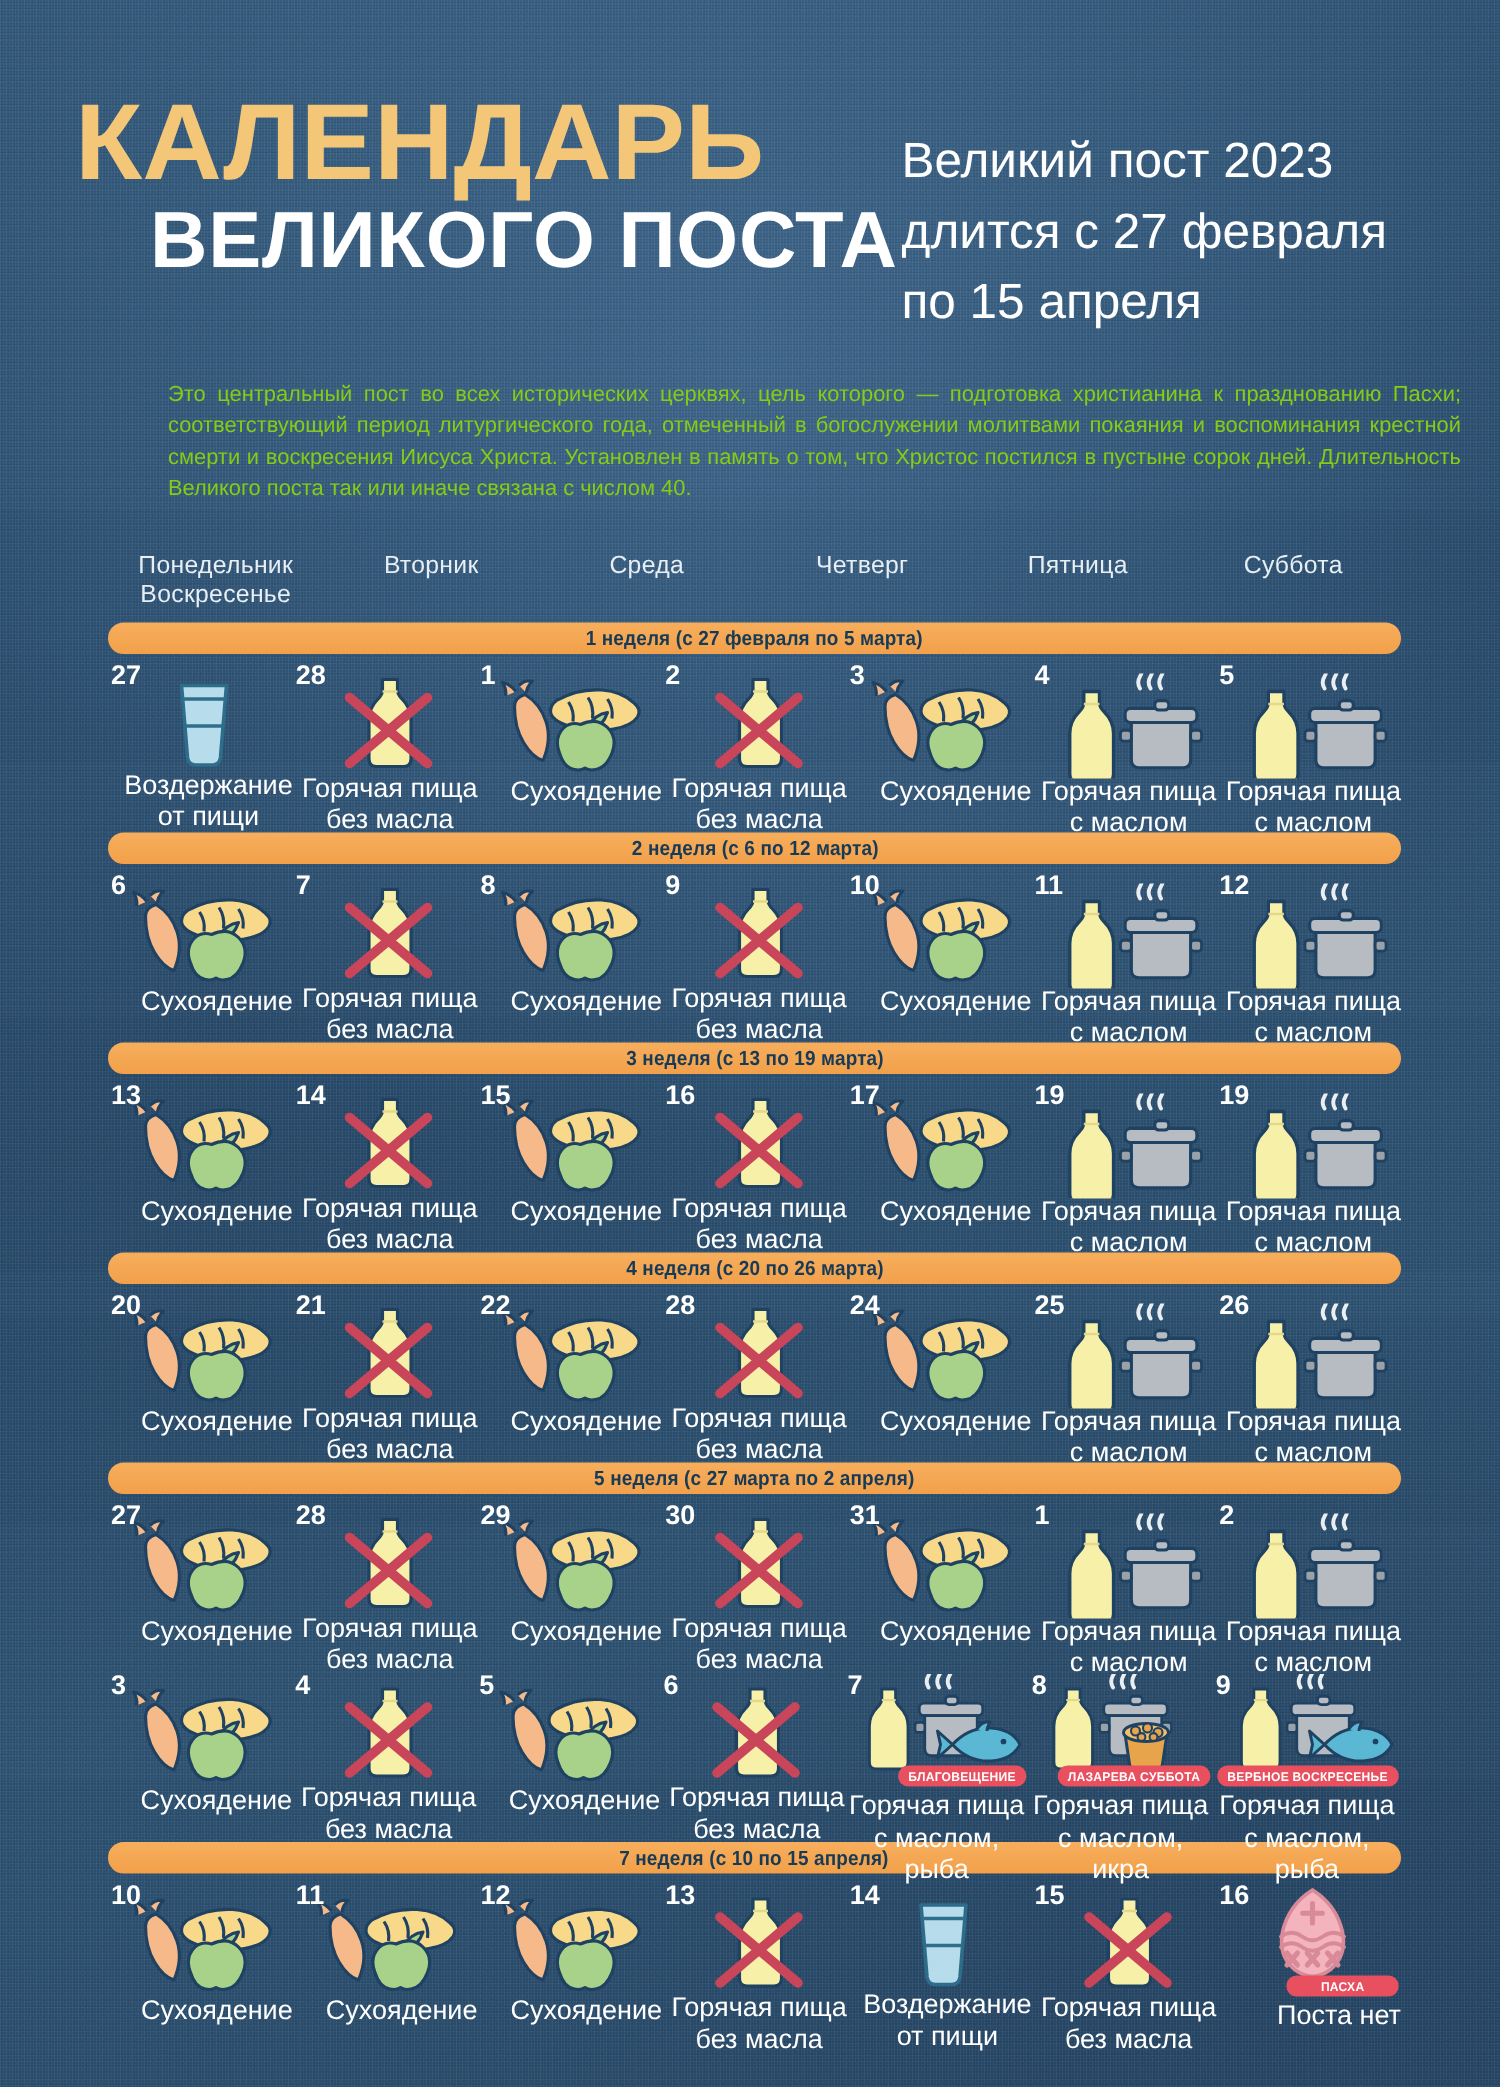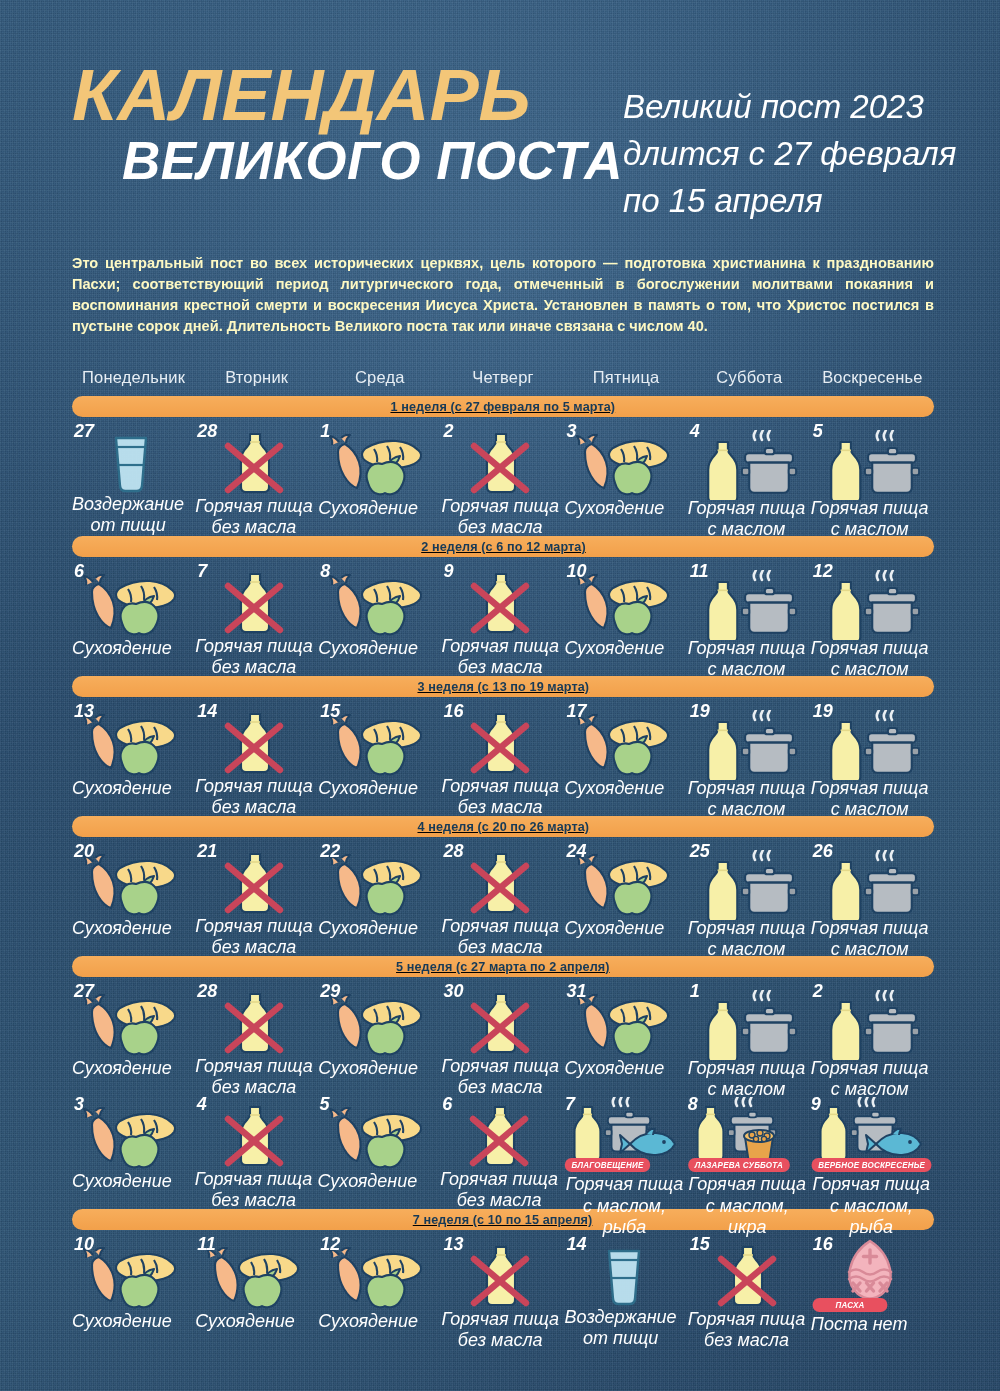--- a/index.html
+++ b/index.html
@@ -34,21 +34,21 @@
     inset: 0;
     background-image:
       repeating-conic-gradient(from 0deg at 50% 50%, rgba(255,255,255,0.018) 0deg 18deg, rgba(0,0,0,0.022) 18deg 36deg);
     background-size: 7px 7px;
     opacity: 0.85;
   }
 
   .page { position: relative; z-index: 2; width: 1000px; height: 1391px; }
 
   
-  .header { padding: 62px 60px 0 72px; display: flex; align-items: flex-start; font-style: italic; }
+  .header { padding: 62px 60px 0 50px; display: flex; align-items: flex-start; }
 
   .title-block { flex: 0 0 auto; width: 545px; }
 
   .title-main {
     font-size: 72px;
     font-weight: bold;
     color: #f3c678;
     letter-spacing: 0px;
     line-height: 0.92;
     white-space: nowrap;
@@ -68,67 +68,64 @@
 
   .header-right { flex: 1; padding-top: 22px; padding-left: 6px; }
   .header-right div {
     font-size: 33px;
     color: #ffffff;
     line-height: 1.42;
     white-space: nowrap;
   }
 
   .intro {
-    margin: 28px 72px 0 72px;
+    margin: 28px 72px 0 112px;
     font-size: 14.6px;
     line-height: 1.46;
-    color: #fef9c3;
+    color: #84cc16;
     text-align: justify;
     width: 862px;
-    font-weight: bold;
   }
 
   
   .calendar { margin: 30px 72px 0 72px; width: 862px; }
 
-  .weekday-row { display: grid; grid-template-columns: repeat(7, 1fr); margin-bottom: 9px; }
+  .weekday-row { display: grid; grid-template-columns: repeat(6, 1fr); margin-bottom: 9px; }
   .weekday {
     font-size: 16.5px;
     color: #e7eef4;
     text-align: center;
     letter-spacing: 0.2px;
   }
 
   .week-banner {
     height: 21px;
     border-radius: 11px;
     background: linear-gradient(180deg, #f7ae5c 0%, #f2a04a 100%);
     display: flex;
     align-items: center;
     justify-content: center;
     margin-bottom: 6px;
-    text-decoration: underline;
   }
   .week-banner span {
     font-size: 13.6px;
     font-weight: bold;
     color: #173a57;
     letter-spacing: 0.1px;
     transform: scaleX(0.93);
   }
 
   .days-row { display: grid; grid-template-columns: repeat(7, 1fr); margin-bottom: 7px; }
 
   .day {
     position: relative;
     height: 106px;
     display: flex;
     flex-direction: column;
-    align-items: flex-start;
-    font-style: italic;
+    align-items: flex-end;
   }
   .day-num {
     position: absolute;
     left: 2px;
     top: -1px;
     font-size: 18px;
     font-weight: bold;
     color: #ffffff;
     line-height: 1;
   }

